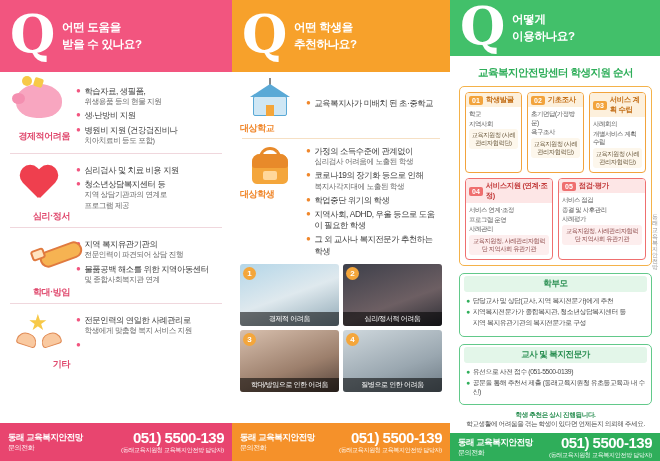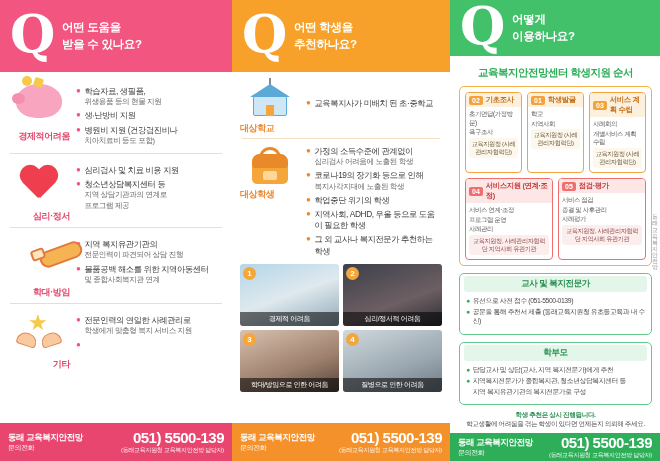--- a/index.html
+++ b/index.html
@@ -357,38 +357,38 @@
       </div>
     </div>
 
     <div class="c3body">
       <div class="c3title">교육복지안전망센터 학생지원 순서</div>
 
       <div class="flow">
         <div class="flowrow">
           <div class="fcard">
             <div class="fh">
+                <span class="fnum">01</span>
+                <span class="ftit">학생발굴</span>
+              </div>
+            <div class="fb">
+              <div>학교</div>
+              <div>지역사회</div>
+              <div class="fmini">교육지원청
+(사례관리자협력단)</div>
+            </div>
+          </div>
+          <div class="fcard">
+            <div class="fh">
                 <span class="fnum">02</span>
                 <span class="ftit">기초조사</span>
               </div>
             <div class="fb">
               <div>초기면담(가정방문)</div>
               <div>욕구조사</div>
-              <div class="fmini">교육지원청
-(사례관리자협력단)</div>
-            </div>
-          </div>
-          <div class="fcard">
-            <div class="fh">
-                <span class="fnum">01</span>
-                <span class="ftit">학생발굴</span>
-              </div>
-            <div class="fb">
-              <div>학교</div>
-              <div>지역사회</div>
               <div class="fmini">교육지원청
 (사례관리자협력단)</div>
             </div>
           </div>
           <div class="fcard">
             <div class="fh">
                 <span class="fnum">03</span>
                 <span class="ftit">서비스 계획 수립</span>
               </div>
             <div class="fb">
@@ -423,47 +423,47 @@
               <div>종결 및 사후관리</div>
               <div>사례평가</div>
               <div class="fmini r">교육지원청, 사례관리자협력단
 지역사회 유관기관</div>
             </div>
           </div>
         </div>
       </div>
 
       <div class="panel">
+        <div class="pt">학부모</div>
+        <div class="pl">
+            <span class="d">●</span>
+            <span>담당교사 및 상담(교사, 지역 복지전문가)에게 추천</span>
+          </div>
+        <div class="pl">
+            <span class="d">●</span>
+            <span>지역복지전문가가 종합복지관, 청소년상담복지센터 등</span>
+          </div>
+        <div class="pl">
+            <span class="d" style="visibility:hidden;">●</span>
+            <span>지역 복지유관기관의 복지전문가로 구성</span>
+          </div>
+      </div>
+
+      <div class="panel">
         <div class="pt">교사 및 복지전문가</div>
         <div class="pl">
             <span class="d">●</span>
             <span>유선으로 사전 접수 (051-5500-0139)</span>
           </div>
         <div class="pl">
             <span class="d">●</span>
             <span>공문을 통해 추천서 제출 (동래교육지원청 유초등교육과 내 수신)</span>
           </div>
       </div>
 
-      <div class="panel">
-        <div class="pt">학부모</div>
-        <div class="pl">
-            <span class="d">●</span>
-            <span>담당교사 및 상담(교사, 지역 복지전문가)에게 추천</span>
-          </div>
-        <div class="pl">
-            <span class="d">●</span>
-            <span>지역복지전문가가 종합복지관, 청소년상담복지센터 등</span>
-          </div>
-        <div class="pl">
-            <span class="d" style="visibility:hidden;">●</span>
-            <span>지역 복지유관기관의 복지전문가로 구성</span>
-          </div>
-      </div>
-
       <div class="note">
         <div class="hi">학생 추천은 상시 진행됩니다.</div>
         <div>학교생활에 어려움을 겪는 학생이 있다면 언제든지 의뢰해 주세요.</div>
       </div>
     </div>
 
     <div class="foot f-green">
       <div class="f-left">
         <span>동래 교육복지안전망</span>
         <small>문의전화</small>

